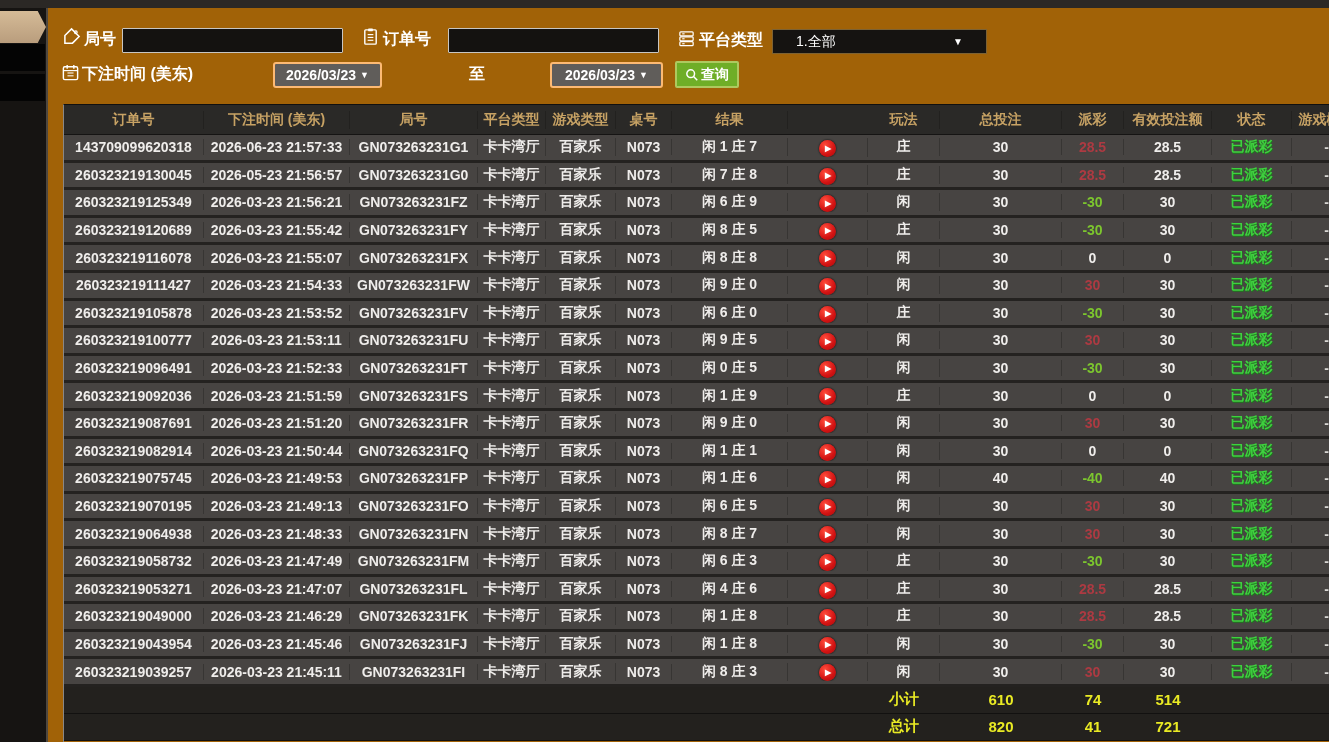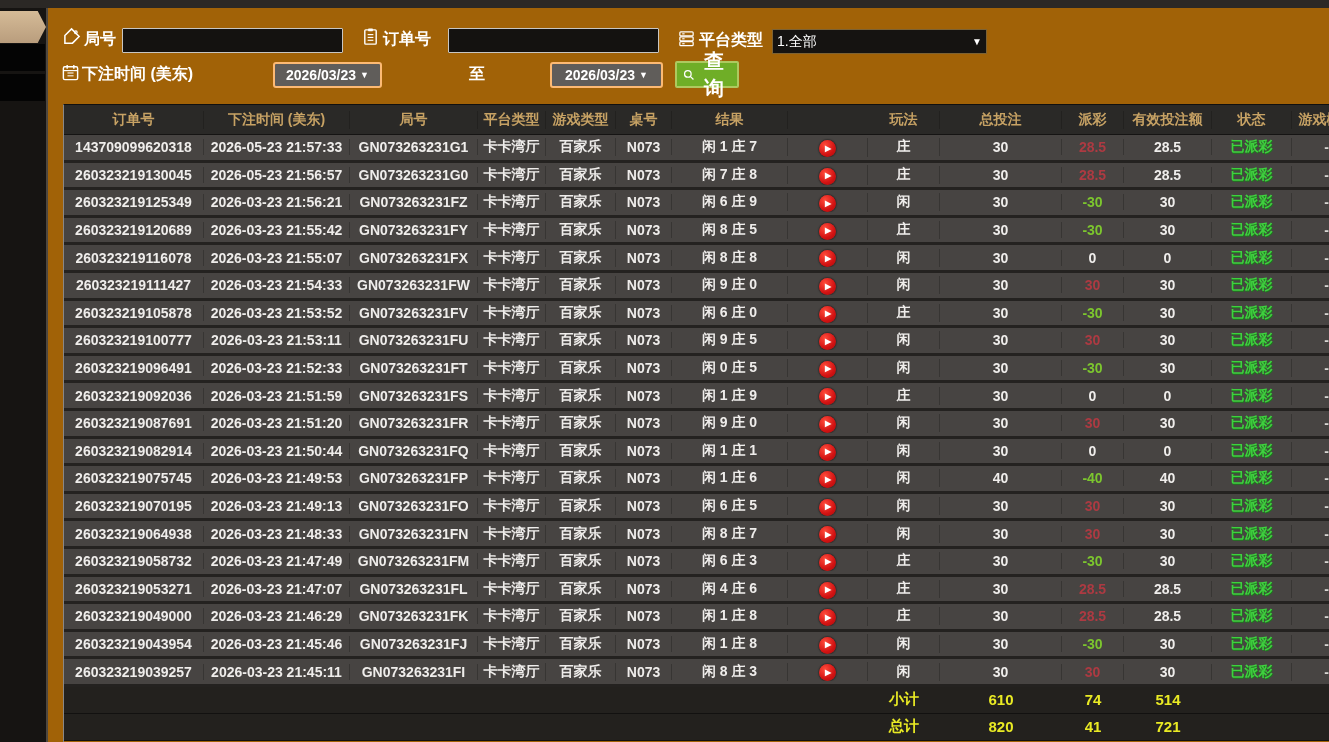--- a/index.html
+++ b/index.html
@@ -18,28 +18,28 @@
   
   .content{position:absolute;left:48px;top:8px;width:1281px;height:734px;background:#a16207;}
   
   .flabel{position:absolute;color:#ffffff;font-weight:bold;font-size:16px;white-space:nowrap;}
   .ficon{position:absolute;width:19px;height:19px;}
   .ficon svg{width:100%;height:100%;}
   .tinput{position:absolute;height:25px;background:#141210;border:1px solid #c9c6c2;color:#eee;
           font-size:14px;padding:0 5px;box-sizing:border-box;border-radius:1px;}
   .pselect{position:absolute;left:724px;top:21px;width:215px;height:25px;background:#151311;
            border:1px solid #7d6233;color:#fff;font-size:14px;display:flex;align-items:center;
-           justify-content:space-between;padding:0 4px;box-sizing:border-box;cursor:pointer;}
+           justify-content:space-between;padding:0 23px;box-sizing:border-box;cursor:pointer;}
   .pselect .arr{font-size:10px;color:#fff;}
   .datebtn{position:absolute;height:26px;background:#605d5a;border:2px solid #fdba74;border-radius:3px;
            color:#fff;font-weight:bold;font-size:14px;display:flex;align-items:center;justify-content:center;
            gap:4px;box-sizing:border-box;cursor:pointer;}
   .datebtn .arr{font-size:9px;}
   .querybtn{position:absolute;left:627px;top:53px;width:64px;height:27px;background:#6fae27;
-            border:2px solid #aec95f;border-radius:2px;color:#fff;font-weight:bold;font-size:20px;
+            border:2px solid #aec95f;border-radius:2px;color:#fff;font-weight:bold;font-size:14px;
             display:flex;align-items:center;justify-content:center;gap:2px;box-sizing:border-box;cursor:pointer;}
   .querybtn svg{width:14px;height:14px;}
   
   .tablewrap{position:absolute;left:15px;top:96px;width:1266px;height:638px;overflow:hidden;
              border-left:1px solid #8a8784;border-top:1px solid #101010;}
   .tgrid{width:1298px;}
   .tr{display:flex;align-items:center;height:27.6px;box-sizing:border-box;
       background:#474442;border-bottom:3px solid #242220;}
   .thead{display:flex;align-items:center;height:30px;background:#2a2927;box-sizing:border-box;
          border-bottom:1px solid #151413;}
@@ -160,21 +160,21 @@
           <div class="th c10">总投注</div>
           <div class="th c11">派彩</div>
           <div class="th c12">有效投注额</div>
           <div class="th c13">状态</div>
           <div class="th c14">游戏概况</div>
         </div>
 
         <div>
   <div class="tr">
     <div class="td c1">143709099620318</div>
-    <div class="td c2">2026-05-23 21:57:33</div>
+    <div class="td c2">2026-06-23 21:57:33</div>
     <div class="td c3">GN073263231G1</div>
     <div class="td c4">卡卡湾厅</div>
     <div class="td c5">百家乐</div>
     <div class="td c6">N073</div>
     <div class="td c7">闲 1 庄 7</div>
     <div class="td c8"><span class="playbtn">
                   <span>▶</span>
                 </span></div>
     <div class="td c9">庄</div>
     <div class="td c10">30</div>

